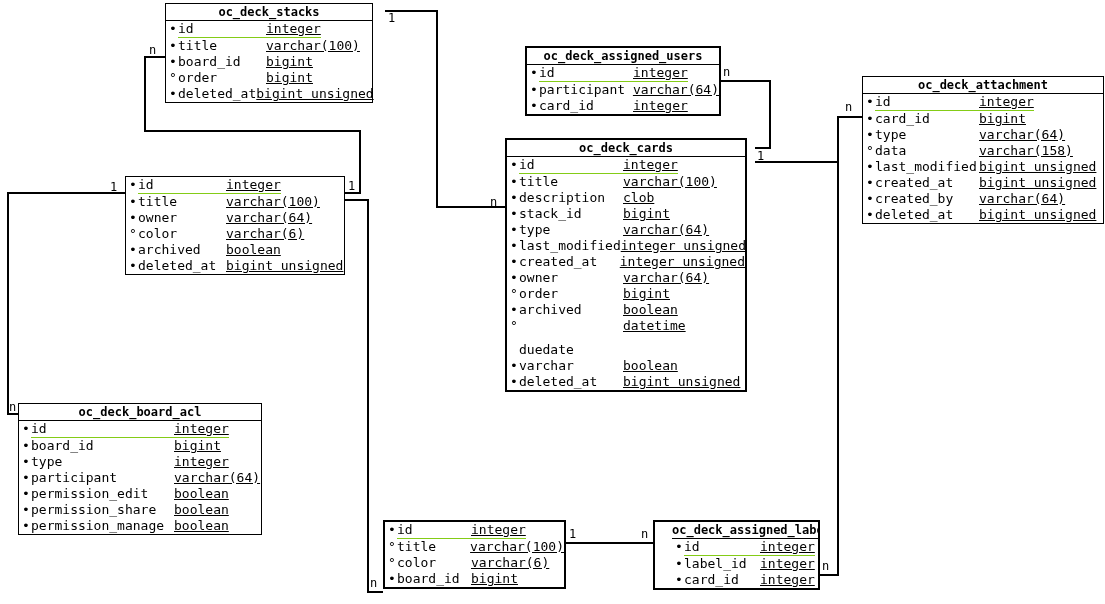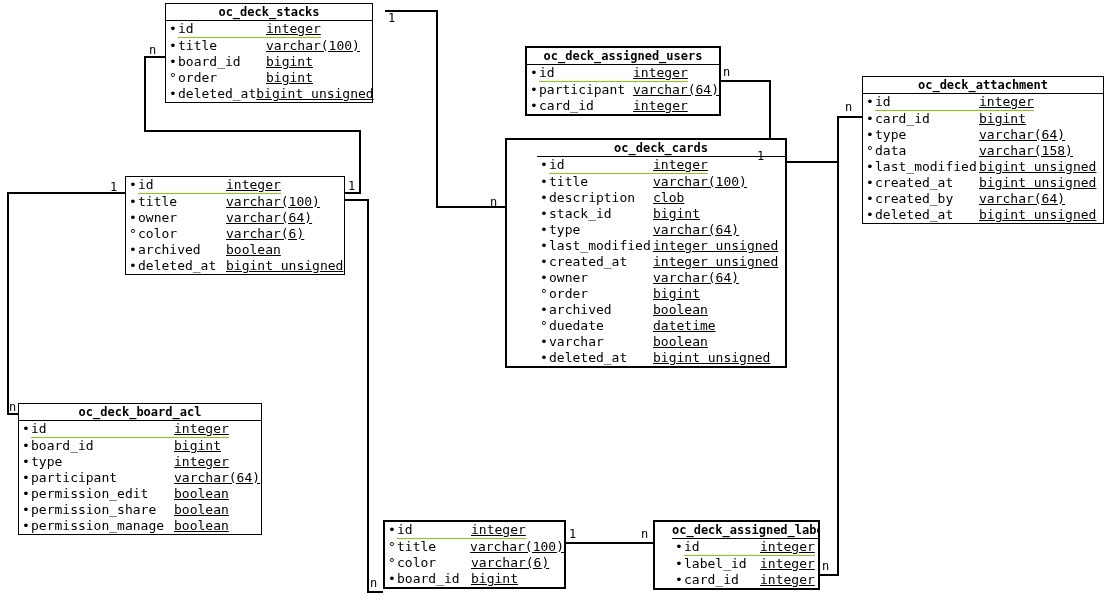--- a/index.html
+++ b/index.html
@@ -149,21 +149,21 @@
           <span class="bullet">•</span>
           <span class="fname" style="width: 88px;">archived</span>
           <span class="ftype">boolean</span>
         </div>
         <div class="erow">
           <span class="bullet">•</span>
           <span class="fname" style="width: 88px;">deleted_at</span>
           <span class="ftype">bigint unsigned</span>
         </div>
       </div>
-      <div class="etable heavy" style="left: 505px; top: 138px; width: 282px; padding-left: 30px;">
+      <div class="etable heavy" style="left: 505px; top: 138px; width: 242px;">
         <div class="ehead">oc_deck_cards</div>
         <div class="erow pk">
           <span class="bullet">•</span>
           <span class="fname" style="width: 104px;">id</span>
           <span class="ftype">integer</span>
         </div>
         <div class="erow">
           <span class="bullet">•</span>
           <span class="fname" style="width: 104px;">title</span>
           <span class="ftype">varchar(100)</span>
@@ -203,21 +203,21 @@
           <span class="fname" style="width: 104px;">order</span>
           <span class="ftype">bigint</span>
         </div>
         <div class="erow">
           <span class="bullet">•</span>
           <span class="fname" style="width: 104px;">archived</span>
           <span class="ftype">boolean</span>
         </div>
         <div class="erow">
           <span class="bullet">°</span>
-          <span class="fname" style="width: 104px;">duedate</span>
+          <span class="fname" style="width: 104px; margin-top: 24px;">duedate</span>
           <span class="ftype">datetime</span>
         </div>
         <div class="erow">
           <span class="bullet">•</span>
           <span class="fname" style="width: 104px;">varchar</span>
           <span class="ftype">boolean</span>
         </div>
         <div class="erow">
           <span class="bullet">•</span>
           <span class="fname" style="width: 104px;">deleted_at</span>

